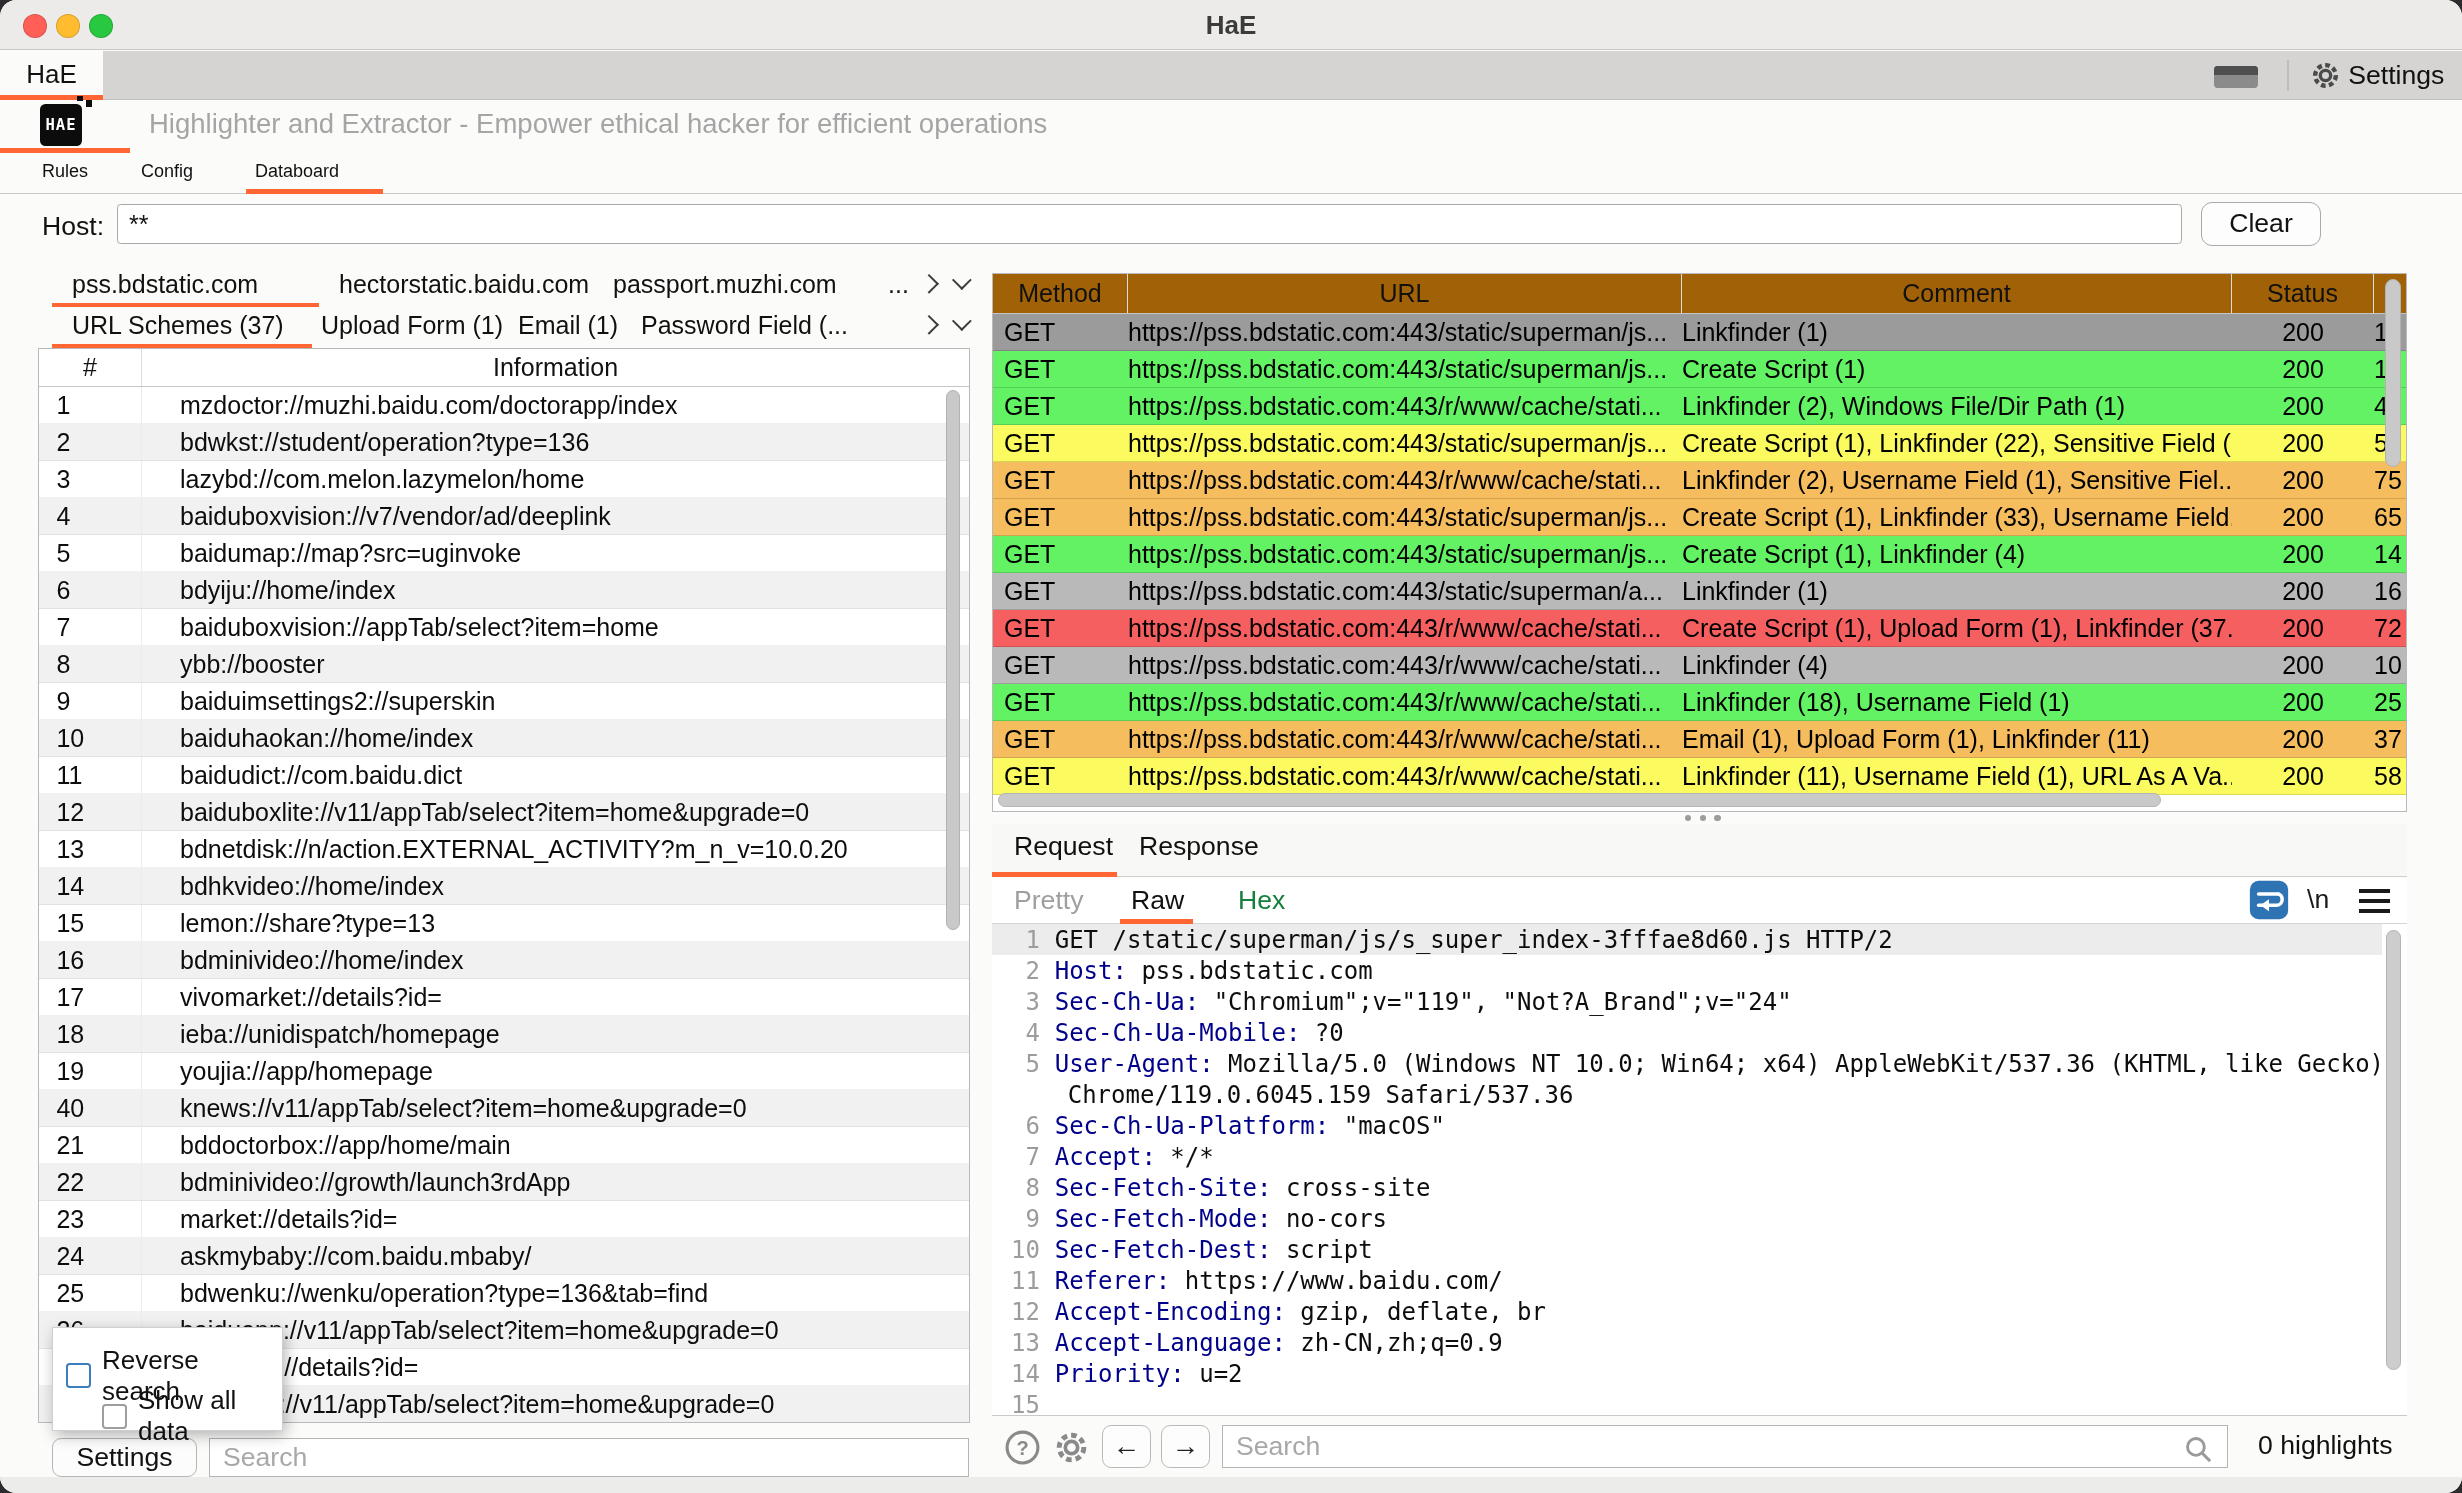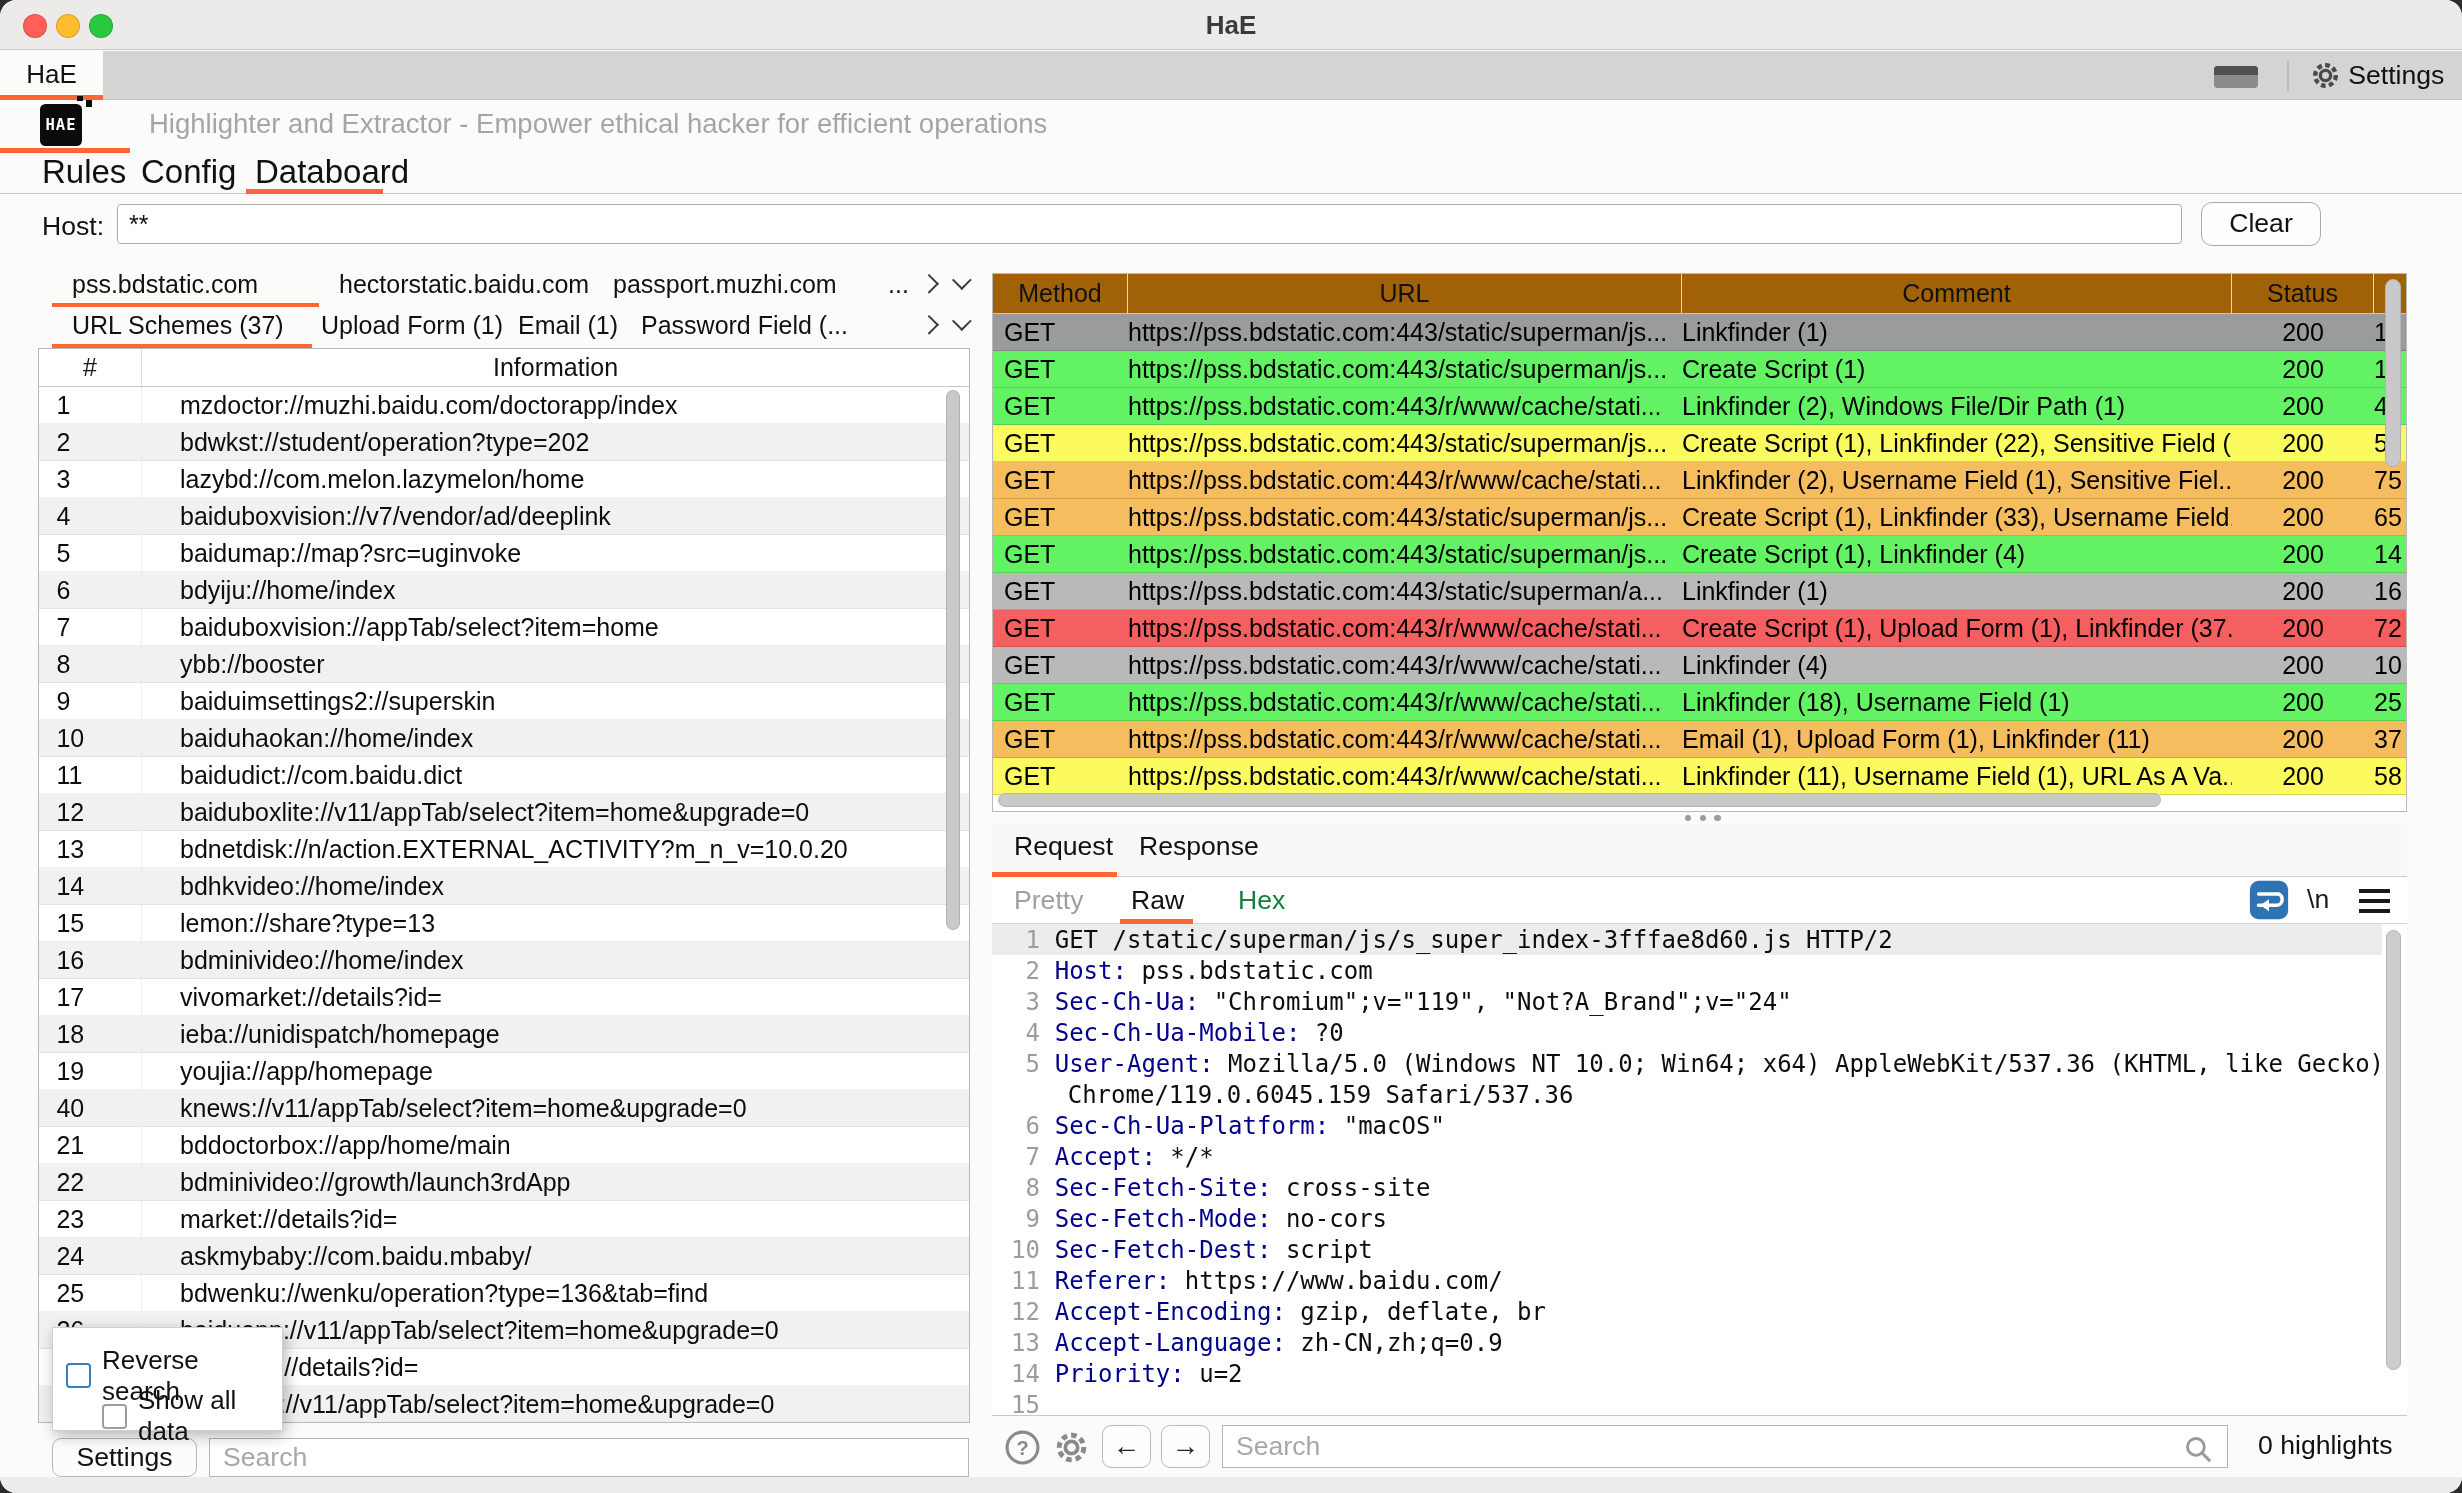--- a/index.html
+++ b/index.html
@@ -25,21 +25,21 @@
   
   #banner{left:0;top:102px;width:2462px;height:51px;background:#fbfbfa;}
   #logo{position:absolute;left:40px;top:1.8px;width:42px;height:42px;background:#0c0c0c;border-radius:5.5px;color:#fff;
         display:flex;align-items:center;justify-content:center;font-family:"DejaVu Sans Mono",monospace;font-weight:700;font-size:15.6px;letter-spacing:0.9px;}
   #logo .dot{position:absolute;background:#0c0c0c;}
   #banner .underline{position:absolute;left:0;bottom:0;width:130px;height:4.6px;background:#ff6633;}
   #tagline{position:absolute;left:149px;top:0;height:44px;line-height:44px;font-size:27.5px;color:#a5a5a5;}
 
   
   #navtabs{left:0;top:153px;width:2462px;height:41px;border-bottom:0.9px solid #c9c9c9;background:#fbfbfa;}
-  .navtab{position:absolute;top:0;height:37px;line-height:37px;font-size:33px;color:#111;}
+  .navtab{position:absolute;top:0;height:37px;line-height:37px;font-size:18px;color:#111;}
   #nav-underline{position:absolute;left:246px;bottom:-0.9px;width:137px;height:4.6px;background:#ff6633;}
 
   
   #hostrow{left:0;top:194px;width:2462px;height:69px;background:#fbfbfa;}
   #host-label{position:absolute;left:42px;top:16.5px;font-size:26.6px;color:#111;}
   #host-input{position:absolute;left:117px;top:10px;width:2065px;height:40px;border:1.8px solid #a9a9a9;border-radius:3.7px;background:#fff;
               font-size:25px;padding:0 11px;color:#111;font-family:"Liberation Sans",sans-serif;}
   #clear-btn{position:absolute;left:2201px;top:8.2px;width:120px;height:44px;border:1.8px solid #a9a9a9;border-radius:11px;background:#fdfdfd;
              font-size:26.6px;color:#111;text-align:center;line-height:40px;}
 
@@ -210,21 +210,21 @@
       <div class="h1">#</div>
       <div class="h2">Information</div>
     </div>
     <div id="lbody">
         <div class="lrow">
           <span class="lnum">1</span>
           <span class="linfo">mzdoctor://muzhi.baidu.com/doctorapp/index</span>
         </div>
         <div class="lrow alt">
           <span class="lnum">2</span>
-          <span class="linfo">bdwkst://student/operation?type=202</span>
+          <span class="linfo">bdwkst://student/operation?type=136</span>
         </div>
         <div class="lrow">
           <span class="lnum">3</span>
           <span class="linfo">lazybd://com.melon.lazymelon/home</span>
         </div>
         <div class="lrow alt">
           <span class="lnum">4</span>
           <span class="linfo">baiduboxvision://v7/vendor/ad/deeplink</span>
         </div>
         <div class="lrow">

